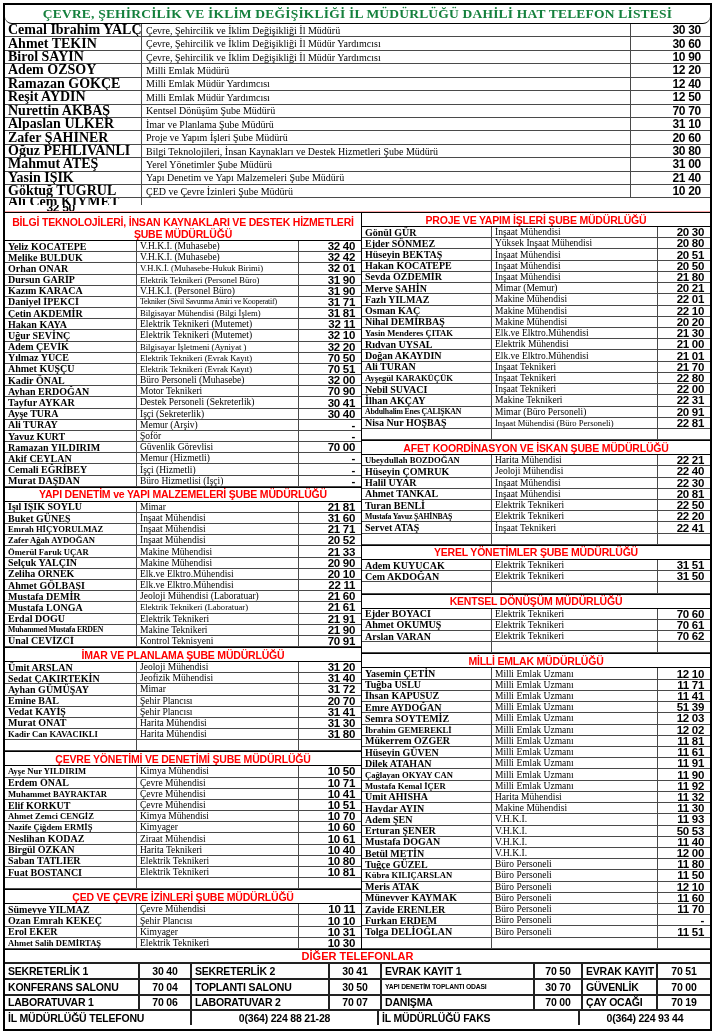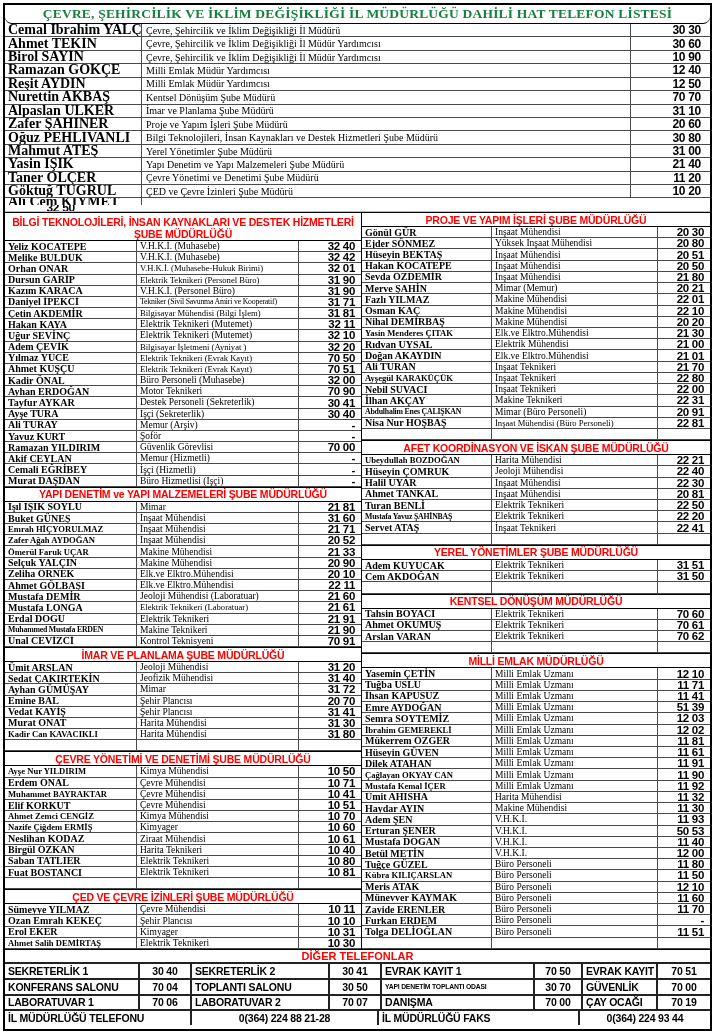--- a/index.html
+++ b/index.html
@@ -68,20 +68,25 @@
         <div class="tc t-name">Ahmet TEKİN</div>
         <div class="tc t-role">Çevre, Şehircilik ve İklim Değişikliği İl Müdür Yardımcısı</div>
         <div class="tc t-ext">30 60</div>
       </div>
       <div class="trow">
         <div class="tc t-name">Birol SAYIN</div>
         <div class="tc t-role">Çevre, Şehircilik ve İklim Değişikliği İl Müdür Yardımcısı</div>
         <div class="tc t-ext">10 90</div>
       </div>
       <div class="trow">
+        <div class="tc t-name">Adem ÖZSOY</div>
+        <div class="tc t-role">Milli Emlak Müdürü</div>
+        <div class="tc t-ext">12 20</div>
+      </div>
+      <div class="trow">
         <div class="tc t-name">Ramazan GÖKÇE</div>
         <div class="tc t-role">Milli Emlak Müdür Yardımcısı</div>
         <div class="tc t-ext">12 40</div>
       </div>
       <div class="trow">
         <div class="tc t-name">Reşit AYDIN</div>
         <div class="tc t-role">Milli Emlak Müdür Yardımcısı</div>
         <div class="tc t-ext">12 50</div>
       </div>
       <div class="trow">
@@ -106,25 +111,20 @@
       </div>
       <div class="trow">
         <div class="tc t-name">Mahmut ATEŞ</div>
         <div class="tc t-role">Yerel Yönetimler Şube Müdürü</div>
         <div class="tc t-ext">31 00</div>
       </div>
       <div class="trow">
         <div class="tc t-name">Yasin IŞIK</div>
         <div class="tc t-role">Yapı Denetim ve Yapı Malzemeleri Şube Müdürü</div>
         <div class="tc t-ext">21 40</div>
-      </div>
-      <div class="trow">
-        <div class="tc t-name">Taner ÖLÇER</div>
-        <div class="tc t-role">Çevre Yönetimi ve Denetimi Şube Müdürü</div>
-        <div class="tc t-ext">11 20</div>
       </div>
       <div class="trow">
         <div class="tc t-name">Göktuğ TUĞRUL</div>
         <div class="tc t-role">ÇED ve Çevre İzinleri Şube Müdürü</div>
         <div class="tc t-ext">10 20</div>
       </div>
       <div class="trow">
         <div class="tc t-name">Ali Cem KIYMET</div>
         <div class="tc t-role">Avukat</div>
         <div class="tc t-ext">32 50</div>
@@ -596,21 +596,21 @@
         </div>
         <div class="drow">
           <div class="dc d-name"></div>
           <div class="dc d-role"></div>
           <div class="dc d-ext"></div>
         </div>
         <div class="shead">
           <div>KENTSEL DÖNÜŞÜM MÜDÜRLÜĞÜ</div>
         </div>
         <div class="drow">
-          <div class="dc d-name">Tahsin BOYACI</div>
+          <div class="dc d-name">Ejder BOYACI</div>
           <div class="dc d-role">Elektrik Teknikeri</div>
           <div class="dc d-ext">70 60</div>
         </div>
         <div class="drow">
           <div class="dc d-name">Ahmet OKUMUŞ</div>
           <div class="dc d-role">Elektrik Teknikeri</div>
           <div class="dc d-ext">70 61</div>
         </div>
         <div class="drow">
           <div class="dc d-name">Arslan VARAN</div>

